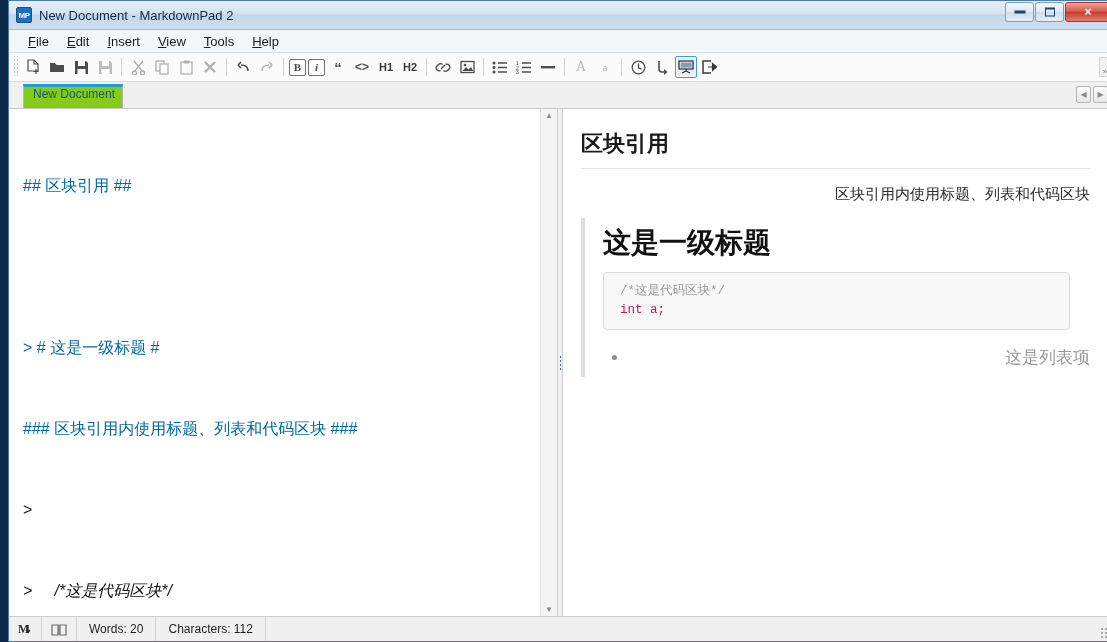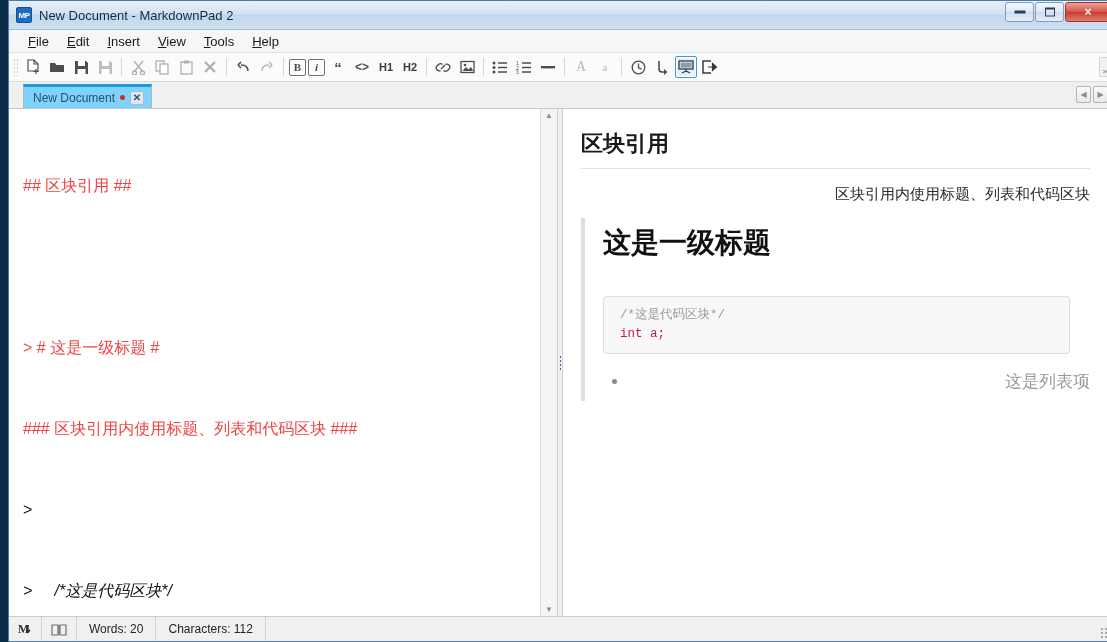--- a/index.html
+++ b/index.html
@@ -78,22 +78,22 @@
   .tbsep{width:1px;height:18px;background:#d6d6d6;margin:0 4px;}
   .tb-overflow{position:absolute;right:3px;top:4px;width:12px;height:20px;display:flex;align-items:flex-end;justify-content:center;
     color:#6f6f6f;font-size:8px;border:1px solid #d5d5d5;background:#f1f1f1;box-sizing:border-box;}
   
   .tabstrip{
     height:26px;flex:0 0 26px;position:relative;background:#f0f0f0;
     border-bottom:1px solid #c8c8c8;display:flex;align-items:flex-end;padding-left:14px;
   }
   .tab{
     height:24px;box-sizing:border-box;display:flex;align-items:center;gap:5px;
-    padding:0 7px 0 9px;background:#7dd3fc;border:1px solid #b6b6b6;border-bottom:none;
-    border-top:3px solid #1f9ad6;font-size:12px;color:#21527a;
+    padding:0 7px 0 9px;background:#84cc16;border:1px solid #b6b6b6;border-bottom:none;
+    border-top:3px solid #1f9ad6;font-size:12px;color:#21527a;flex-direction:column;
   }
   .dirty-dot{width:5px;height:5px;border-radius:50%;background:#cc2a22;}
   .tab-close{
     width:14px;height:14px;display:flex;align-items:center;justify-content:center;
     font-size:10px;font-weight:bold;color:#23537c;
     border:1px solid #a9bdcd;background:#dfe7ee;border-radius:2px;box-sizing:border-box;
   }
   .tabnav{position:absolute;right:6px;top:4px;display:flex;gap:2px;}
   .tabnav div{
     width:15px;height:17px;border:1px solid #b4b4b4;border-radius:2px;
@@ -102,21 +102,21 @@
   }
   
   .content{flex:1 1 auto;display:flex;background:#fff;min-height:0;}
   .editor-wrap{width:548px;flex:0 0 548px;position:relative;background:#fff;border-right:1px solid #cfcfcf;display:flex;}
   .editor{
     flex:1 1 auto;padding:9px 0 0 14px;overflow:hidden;
     font-family:"Liberation Sans", sans-serif;font-size:16px;line-height:27px;
     white-space:pre;color:#111;
   }
   .ln{white-space:pre;}
-  .ln.red{color:#ef4444;}
+  .ln.red{color:#0369a1;}
   .ln.blk{color:#111;}
   .ln.code-it{font-style:italic;}
   @keyframes bl{50%{opacity:0}}
   .vscroll{
     width:17px;flex:0 0 17px;background:#f4f4f4;border-left:1px solid #dfdfdf;
     display:flex;flex-direction:column;justify-content:space-between;align-items:center;padding:2px 0;box-sizing:border-box;
   }
   .vscroll .arw{font-size:8px;color:#8c8c8c;}
   .splitter{
     width:4px;flex:0 0 4px;background:#f0f0f0;border-right:1px solid #cfcfcf;
@@ -130,21 +130,21 @@
   
   .preview{flex:1 1 auto;background:#fff;padding:20px 24px 0 18px;overflow:hidden;box-sizing:border-box;}
   .pv-h2{
     font-family:"Liberation Sans", sans-serif;font-size:22px;font-weight:bold;color:#1a1a1a;
     margin:0 0 0 0;padding-bottom:9px;border-bottom:1px solid #e2e2e2;
   }
   .pv-p{font-size:15px;color:#2b2b2b;margin:16px 0 14px 0;text-align:right;}
   .blockquote{border-left:4px solid #dddddd;padding:2px 0 8px 18px;margin:0;}
   .pv-h1{
     font-family:"Liberation Serif", serif;font-size:28px;font-weight:bold;color:#111;
-    margin:4px 0 34px 0;
+    margin:4px 0 10px 0;
   }
   .codeblock{
     background:#f8f8f8;border:1px solid #dcdcdc;border-radius:4px;
     padding:9px 16px;margin:0 20px 0 0;
     font-family:"Liberation Mono", monospace;font-size:12.5px;line-height:19px;
   }
   .c-comment{color:#999999;}
   .c-code{color:#be185d;}
   .pv-ul{margin:16px 0 0 0;padding-left:26px;text-align:right;}
   .pv-ul li{

